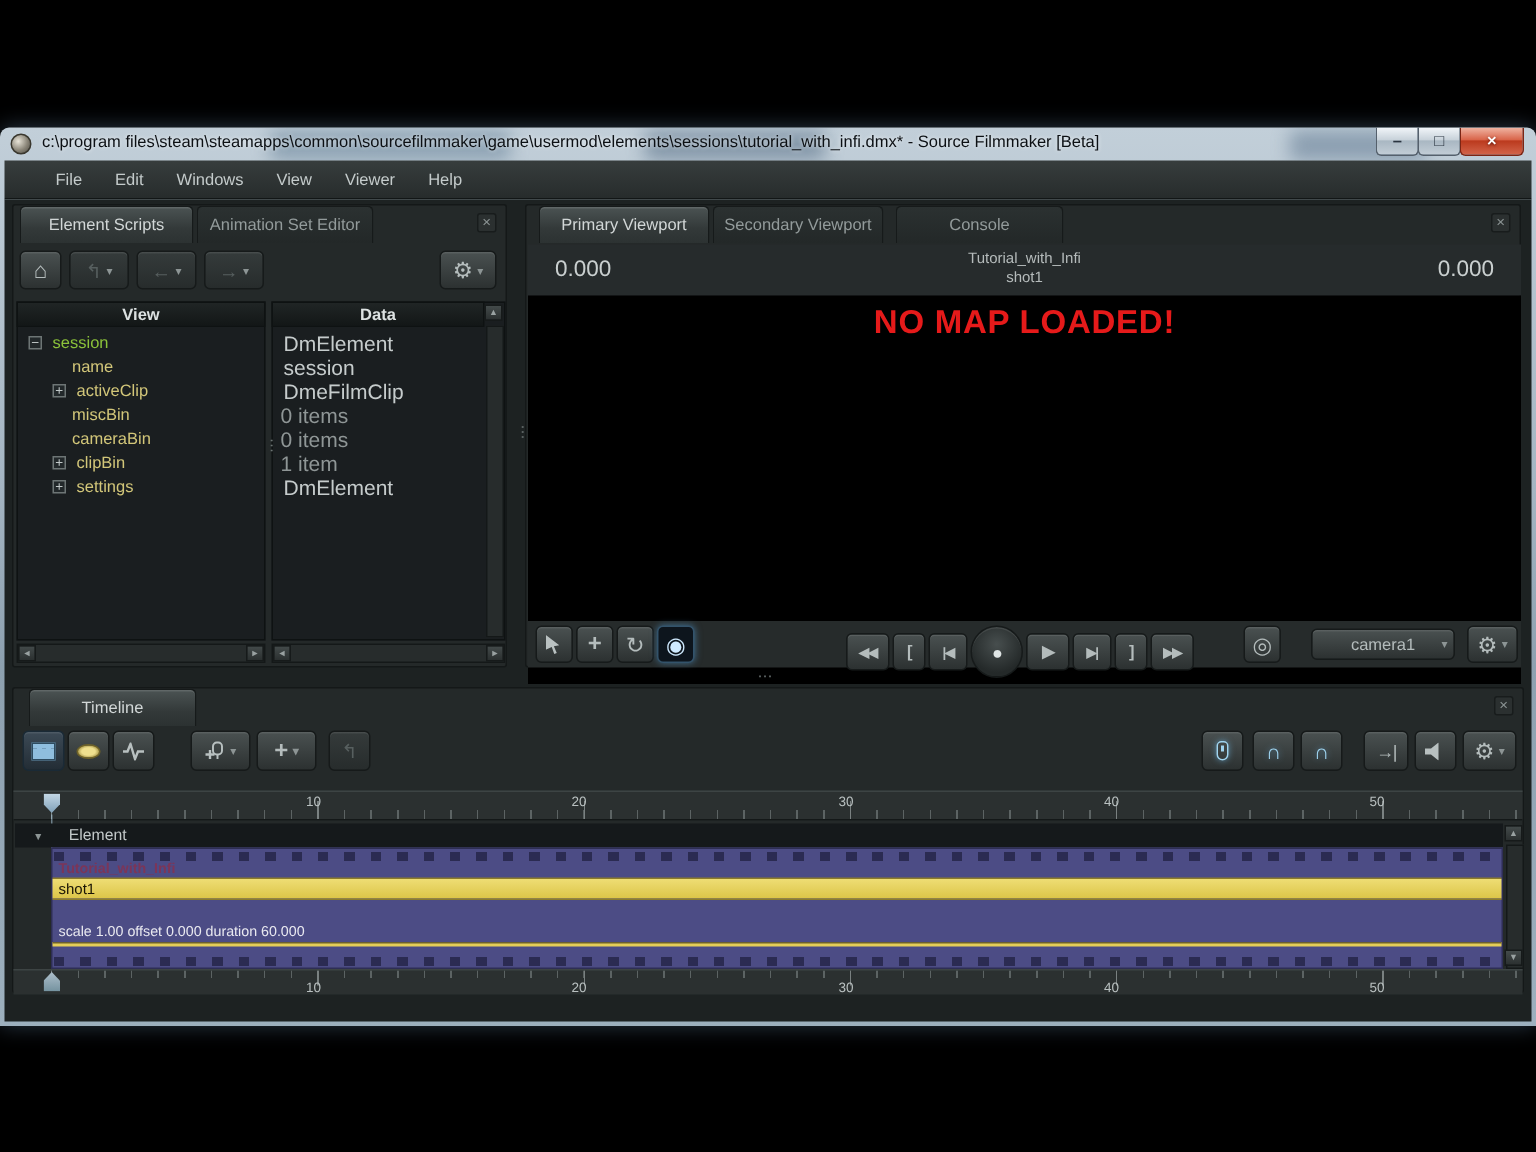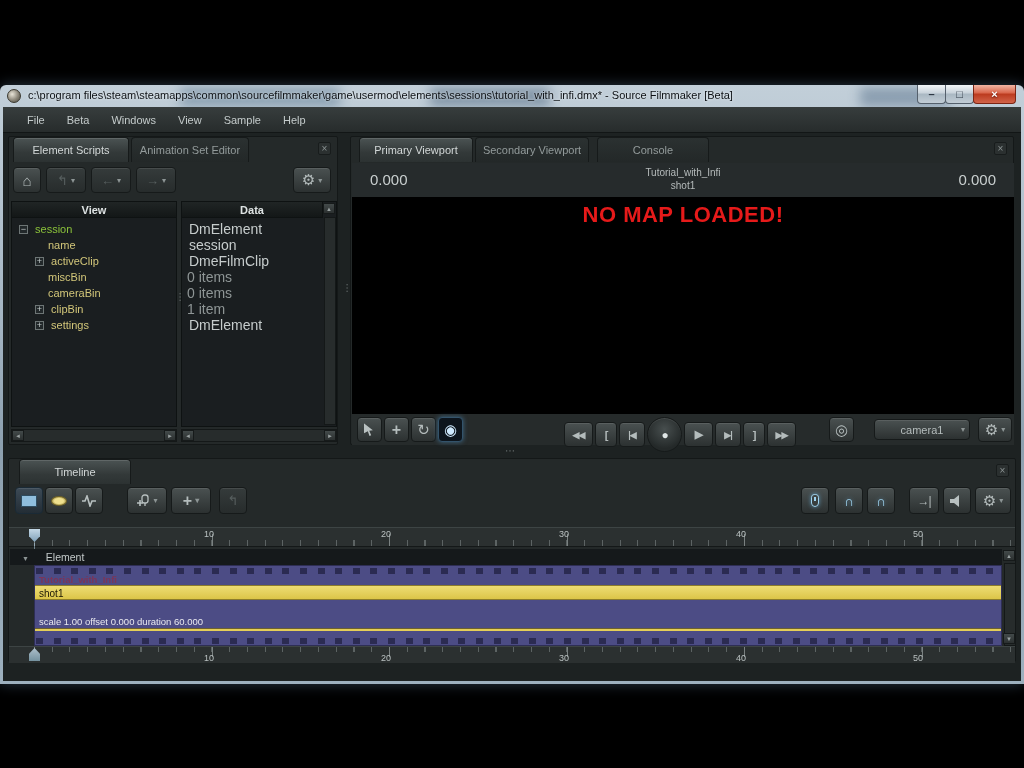--- a/index.html
+++ b/index.html
@@ -23,21 +23,21 @@
     font-size:11px; font-weight:bold; color:#2a3440; border:1px solid #55606c; border-top:none;
     background:linear-gradient(#f2f6f9, #c8d2da 45%, #a9b7c2 50%, #c2cdd6);
     border-radius:0 0 4px 4px; margin-left:-1px; }
   .winbtn.close { width:43px; color:#fff; text-shadow:0 1px 2px #5c130a;
     background:linear-gradient(#f0b5a4, #d9654a 45%, #bb3a1e 50%, #d2644a);
     border-color:#7c2514; }
 
   
   .menubar { position:absolute; left:3px; top:22px; width:1018px; height:26px;
     background:linear-gradient(#373d3d, #272c2c); border-bottom:1px solid #121616;
-    display:flex; align-items:center; padding-left:15px; gap:4px; }
+    display:flex; align-items:center; padding-left:25px; gap:4px; }
   .menu-item { color:#c4cbcb; font-size:11px; padding:4px 9px; }
 
   
   .client { position:absolute; left:3px; top:48px; width:1018px; height:548px;
     background:#1d2222; }
 
   .panel { position:absolute; background:#242929; border:1px solid #141818; border-radius:2px; }
 
   .tab { position:absolute; top:0; height:25px; border:1px solid #161a1a; border-bottom:none;
     border-radius:4px 4px 0 0; display:flex; align-items:center; justify-content:center;
@@ -75,21 +75,21 @@
   .scrollbtn { width:12px; height:11px; background:linear-gradient(#434a4a,#2b3030);
     border:1px solid #161a1a; color:#9aa2a2; font-size:6px; line-height:10px; text-align:center; }
   .vscroll { position:absolute; width:12px; background:#272c2c; border:1px solid #141818; }
 
   
   #vp { left:347px; top:3px; width:664px; height:309px; }
   .vp-info { position:absolute; left:1px; top:26px; width:662px; height:34px; background:#262b2c; }
   .vp-time { position:absolute; top:8px; font-size:15px; color:#c9cfcf; }
   .vp-center { position:absolute; left:0; top:3px; width:100%; text-align:center;
     font-size:10px; color:#b5bbbb; line-height:13px; }
-  .vp-screen { position:absolute; left:1px; top:60px; width:662px; height:217px; background:#000; }
+  .vp-screen { position:absolute; left:1px; top:60px; width:662px; height:259px; background:#000; }
   .nomap { padding-top:5px; text-align:center; font-size:22px; font-weight:bold; color:#e61a1a;
     letter-spacing:.5px; }
   .vp-controls { position:absolute; left:1px; top:277px; width:662px; height:31px;
     background:#262b2b; display:flex; align-items:center; }
   .toolbtn { width:25px; height:25px; }
   .cursor-shape { width:12px; height:13px; background:#b9c1c1;
     clip-path:polygon(0 0, 78% 55%, 48% 60%, 64% 95%, 50% 100%, 36% 64%, 0 80%); }
   .toolbtn.hl { background:#0d151d; border-color:#33536b; box-shadow:0 0 5px rgba(90,170,230,.5);
     color:#cfeaff; }
   .transport { position:absolute; left:212px; top:3px; display:flex; align-items:center; gap:2px; }
@@ -165,24 +165,24 @@
     <div class="title-text">c:\program files\steam\steamapps\common\sourcefilmmaker\game\usermod\elements\sessions\tutorial_with_infi.dmx* - Source Filmmaker [Beta]</div>
     <div class="winbtns">
       <div class="winbtn">–</div>
       <div class="winbtn">□</div>
       <div class="winbtn close">×</div>
     </div>
   </div>
 
   <div class="menubar">
     <div class="menu-item">File</div>
-    <div class="menu-item">Beta</div>
+    <div class="menu-item">Edit</div>
     <div class="menu-item">Windows</div>
     <div class="menu-item">View</div>
-    <div class="menu-item">Sample</div>
+    <div class="menu-item">Viewer</div>
     <div class="menu-item">Help</div>
   </div>
 
   <div class="client">
 
     <div class="panel" id="ev">
       <div class="tab active" style="left:4px;width:116px;">
         <span>Element Scripts</span>
       </div>
       <div class="tab" style="left:122px;width:118px;">

